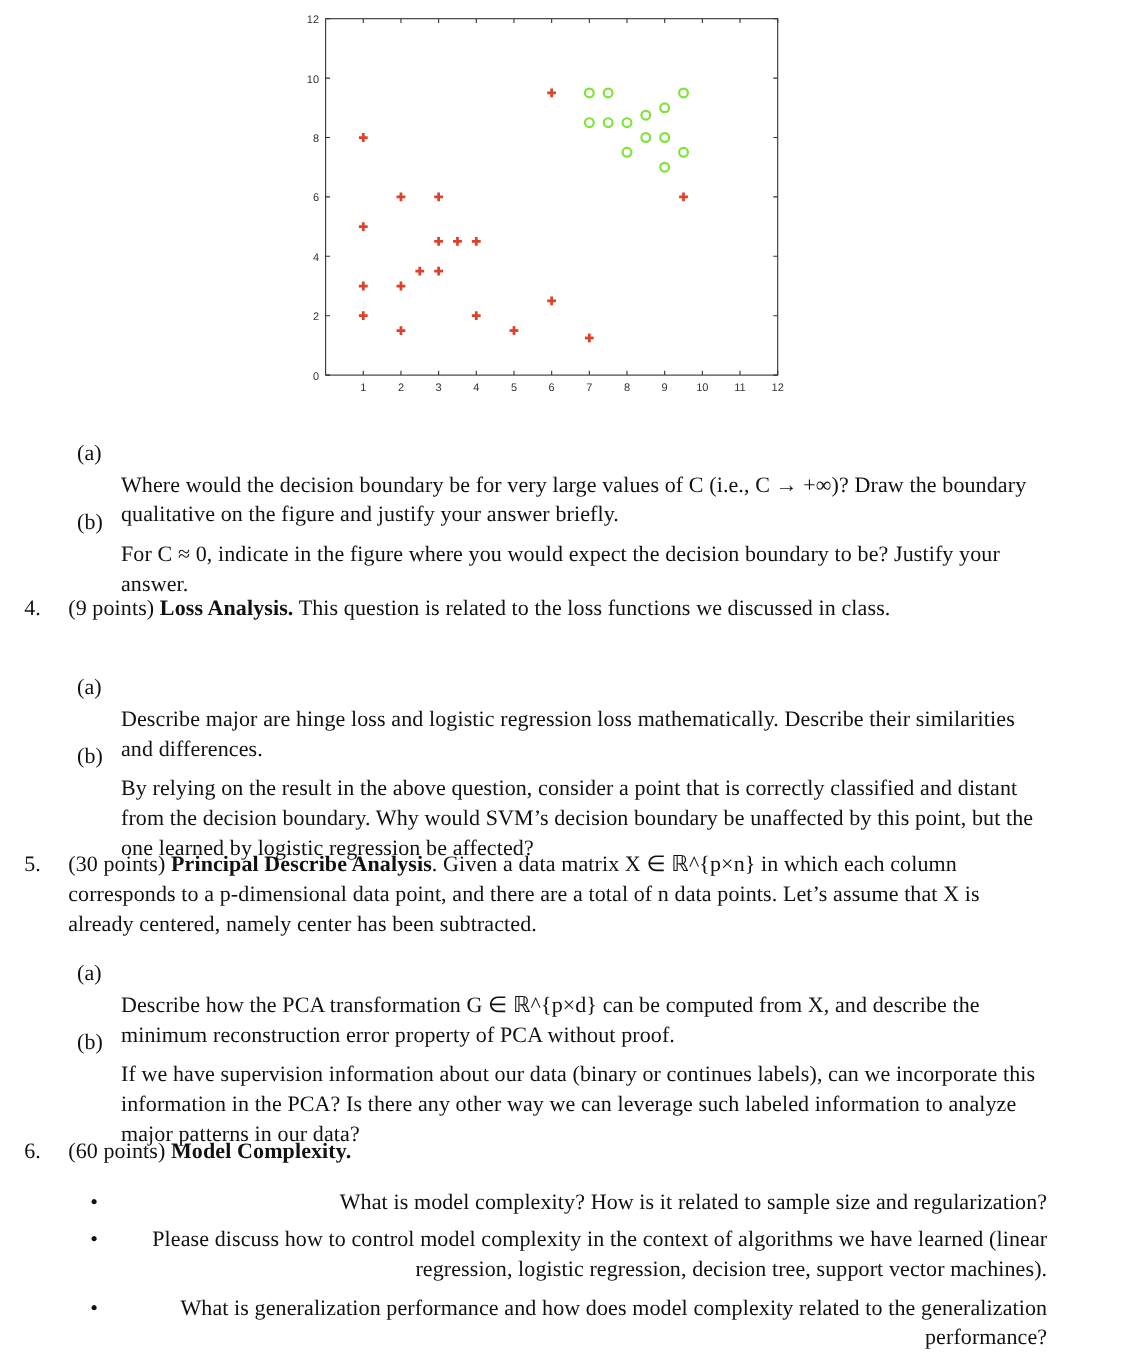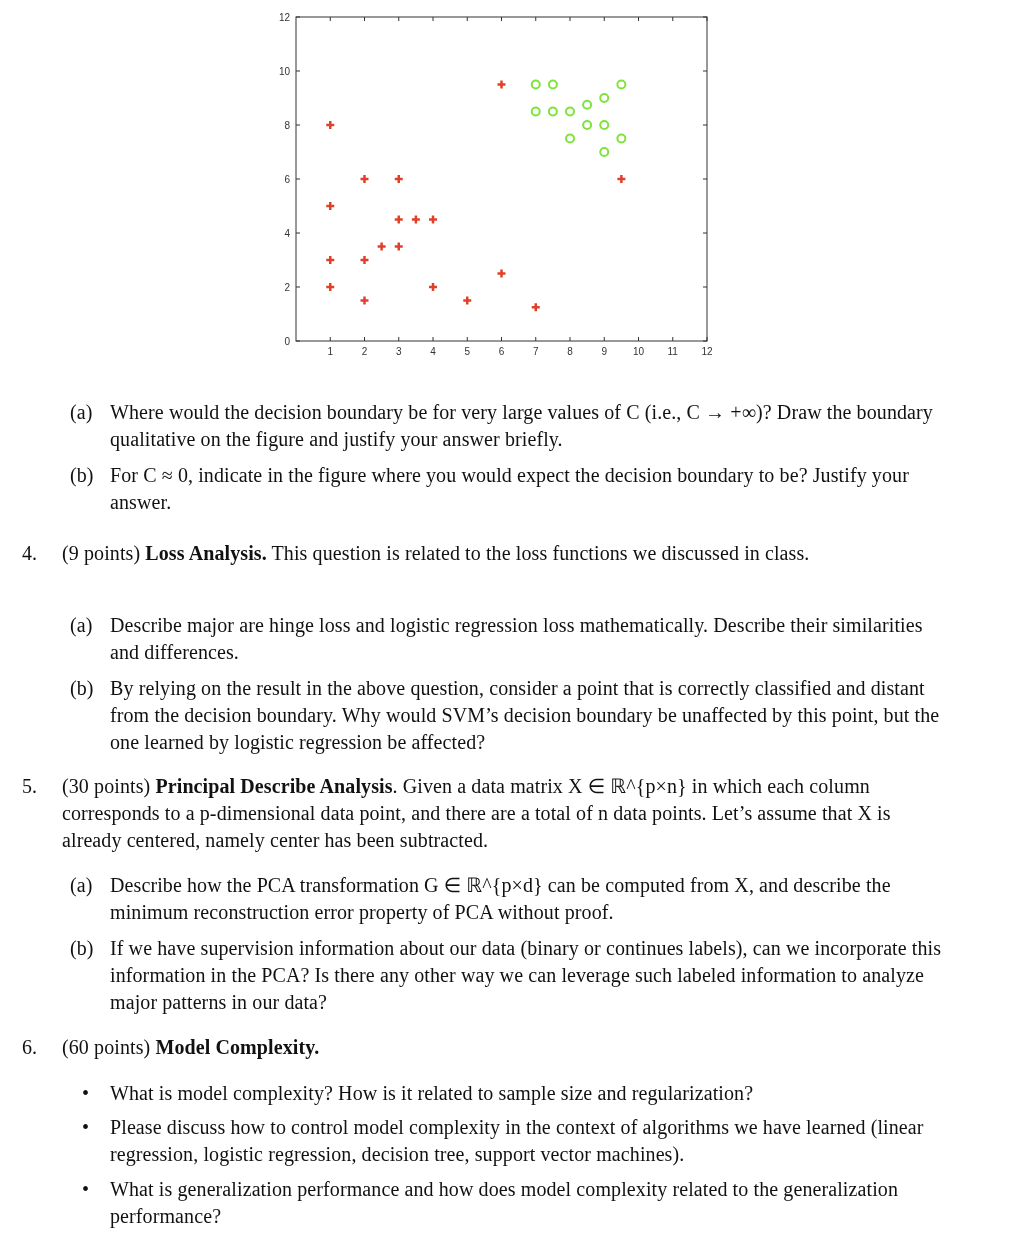--- a/index.html
+++ b/index.html
@@ -2,28 +2,28 @@
 <html><head>
 <meta charset="utf-8">
 <style>
   body { margin:0; background:#fff; width:1020px; height:1240px; overflow:hidden; font-family:"DejaVu Serif","Liberation Serif",serif; color:#111; }
   .page { position:relative; width:1020px; height:1240px; }
   .chart { position:absolute; left:255px; top:10px; width:470px; height:350px; }
   .chart svg { font-family:"Liberation Sans",sans-serif; }
   .txt { position:absolute; font-family:"Liberation Serif",serif; font-size:20px; line-height:27px; letter-spacing:0.1px; }
   .sub { left:70px; width:880px; }
   .sub .lbl { position:absolute; left:0; }
-  .sub .body { display:block; padding-left:40px; }
+  .sub .body { display:block; padding-left:40px;margin-top:29px; }
   .q { left:22px; width:925px; }
   .q .num { position:absolute; left:0; }
   .q .body { display:block; padding-left:40px; }
   b { font-weight:bold; }
   .bul { left:82px; width:870px; }
   .bul .dot { position:absolute; left:0; }
-  .bul .body { display:block; padding-left:28px; }
+  .bul .body { display:block; padding-left:28px;text-align:right; }
 </style>
 </head>
 <body>
 
 <div class="page">
 
   <div class="chart">
     <svg id="plot" width="470" height="350">
         <rect x="41" y="7" width="411" height="324" fill="none" stroke="#333" stroke-width="1"></rect>
         <line x1="75.25" y1="331" x2="75.25" y2="327" stroke="#333"></line>

